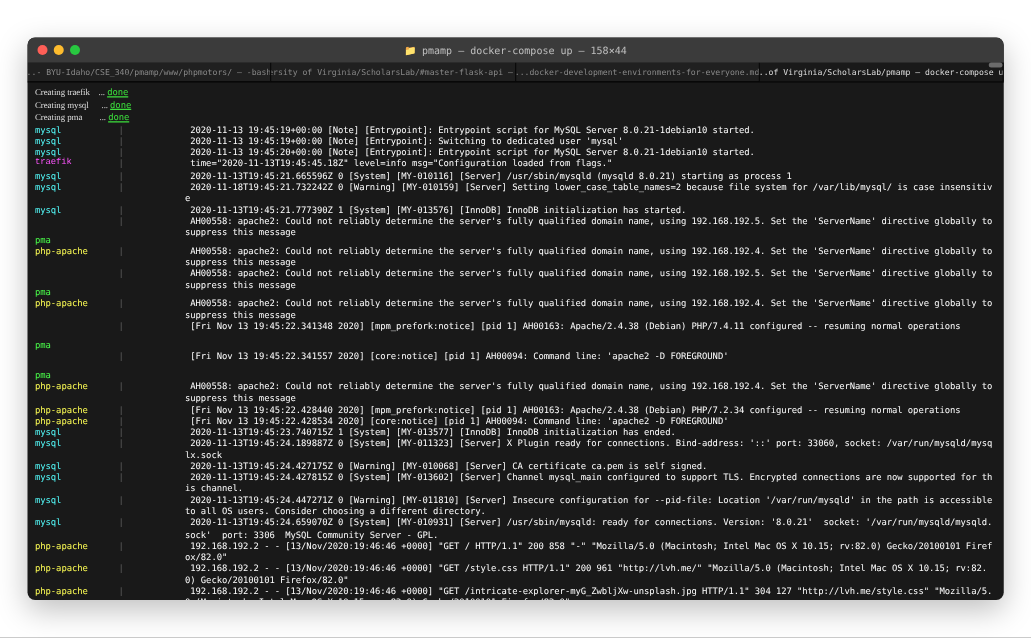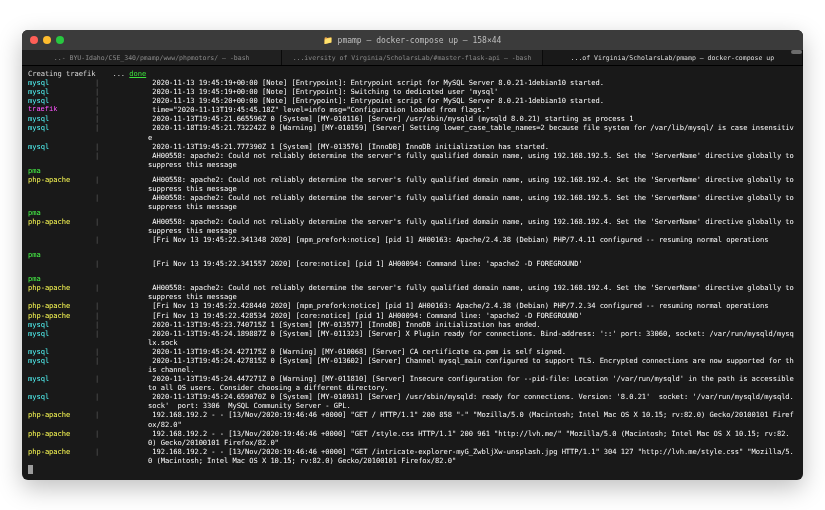--- a/index.html
+++ b/index.html
@@ -13,21 +13,21 @@
   .folder{color:#2aa7ff;}
   .tabs{height:15px;background:#202020;border-bottom:1px solid #000;display:flex;font-size:6.5px;color:#888;}
   .tab{flex:1;border-right:1px solid #0a0a0a;display:flex;align-items:center;justify-content:center;overflow:hidden;white-space:nowrap;padding:0 4px;}
   .tab.active{background:#191919;color:#ddd;}
   .body{flex:1;overflow:hidden;padding:3px 6px;font-size:7.1px;line-height:1.28;color:#ffffff;letter-spacing:-0.05px;}
   .row{display:flex;}
   .src{display:inline-block;width:62px;overflow:hidden;}
   .bar{color:#5f5f5f;display:inline-block;width:14px;text-align:center;}
   .msg{flex:1;white-space:pre-wrap;word-break:break-all;margin-left:44px;}
   .wrapline{display:block;white-space:pre-wrap;word-break:break-all;}
-  .lbl{color:#ddd;}
+  .lbl{color:#ddd;font-family:Liberation Serif, serif;}
   .done{color:#3ce13c;text-decoration:underline;}
   .cyan{color:#54ffff;}
   .mag{color:#ff55ff;font-family:Liberation Mono, monospace;}
   .grn{color:#49ff49;margin-top:15px;}
   .yel{color:#ffff54;}
   .white{color:#ffffff;}
   .cursor{display:inline-block;width:5px;height:9px;background:#9c9c9c;vertical-align:-1px;}
   .scroll{position:absolute;right:1px;top:20px;width:11px;height:4px;background:#6b6b6b;border-radius:2px;}
 </style>
 </head>
@@ -45,25 +45,28 @@
       <div class="title">
         <span class="folder">📁</span>
         <span>pmamp — docker-compose up — 158×44</span>
       </div>
       <div class="scroll"></div>
     </div>
 
     <div class="tabs" id="tabs">
         <div class="tab">..- BYU-Idaho/CSE_340/pmamp/www/phpmotors/ — -bash</div>
         <div class="tab">...iversity of Virginia/ScholarsLab/#master-flask-api — -bash</div>
+        <div class="tab">...docker-development-environments-for-everyone.md</div>
         <div class="tab active">...of Virginia/ScholarsLab/pmamp — docker-compose up</div>
       </div>
 
     <div class="body" id="out">
         <div class="wrapline"><span class="lbl">Creating traefik    ... </span><span class="done">done</span></div>
+        <div class="wrapline"><span class="lbl">Creating mysql      ... </span><span class="done">done</span></div>
+        <div class="wrapline"><span class="lbl">Creating pma        ... </span><span class="done">done</span></div>
         <div class="row">
           <span class="cyan src">mysql</span>
           <span class="bar">|</span>
           <span class="msg white"> 2020-11-13 19:45:19+00:00 [Note] [Entrypoint]: Entrypoint script for MySQL Server 8.0.21-1debian10 started.</span>
         </div>
         <div class="row">
           <span class="cyan src">mysql</span>
           <span class="bar">|</span>
           <span class="msg white"> 2020-11-13 19:45:19+00:00 [Note] [Entrypoint]: Switching to dedicated user 'mysql'</span>
         </div>

